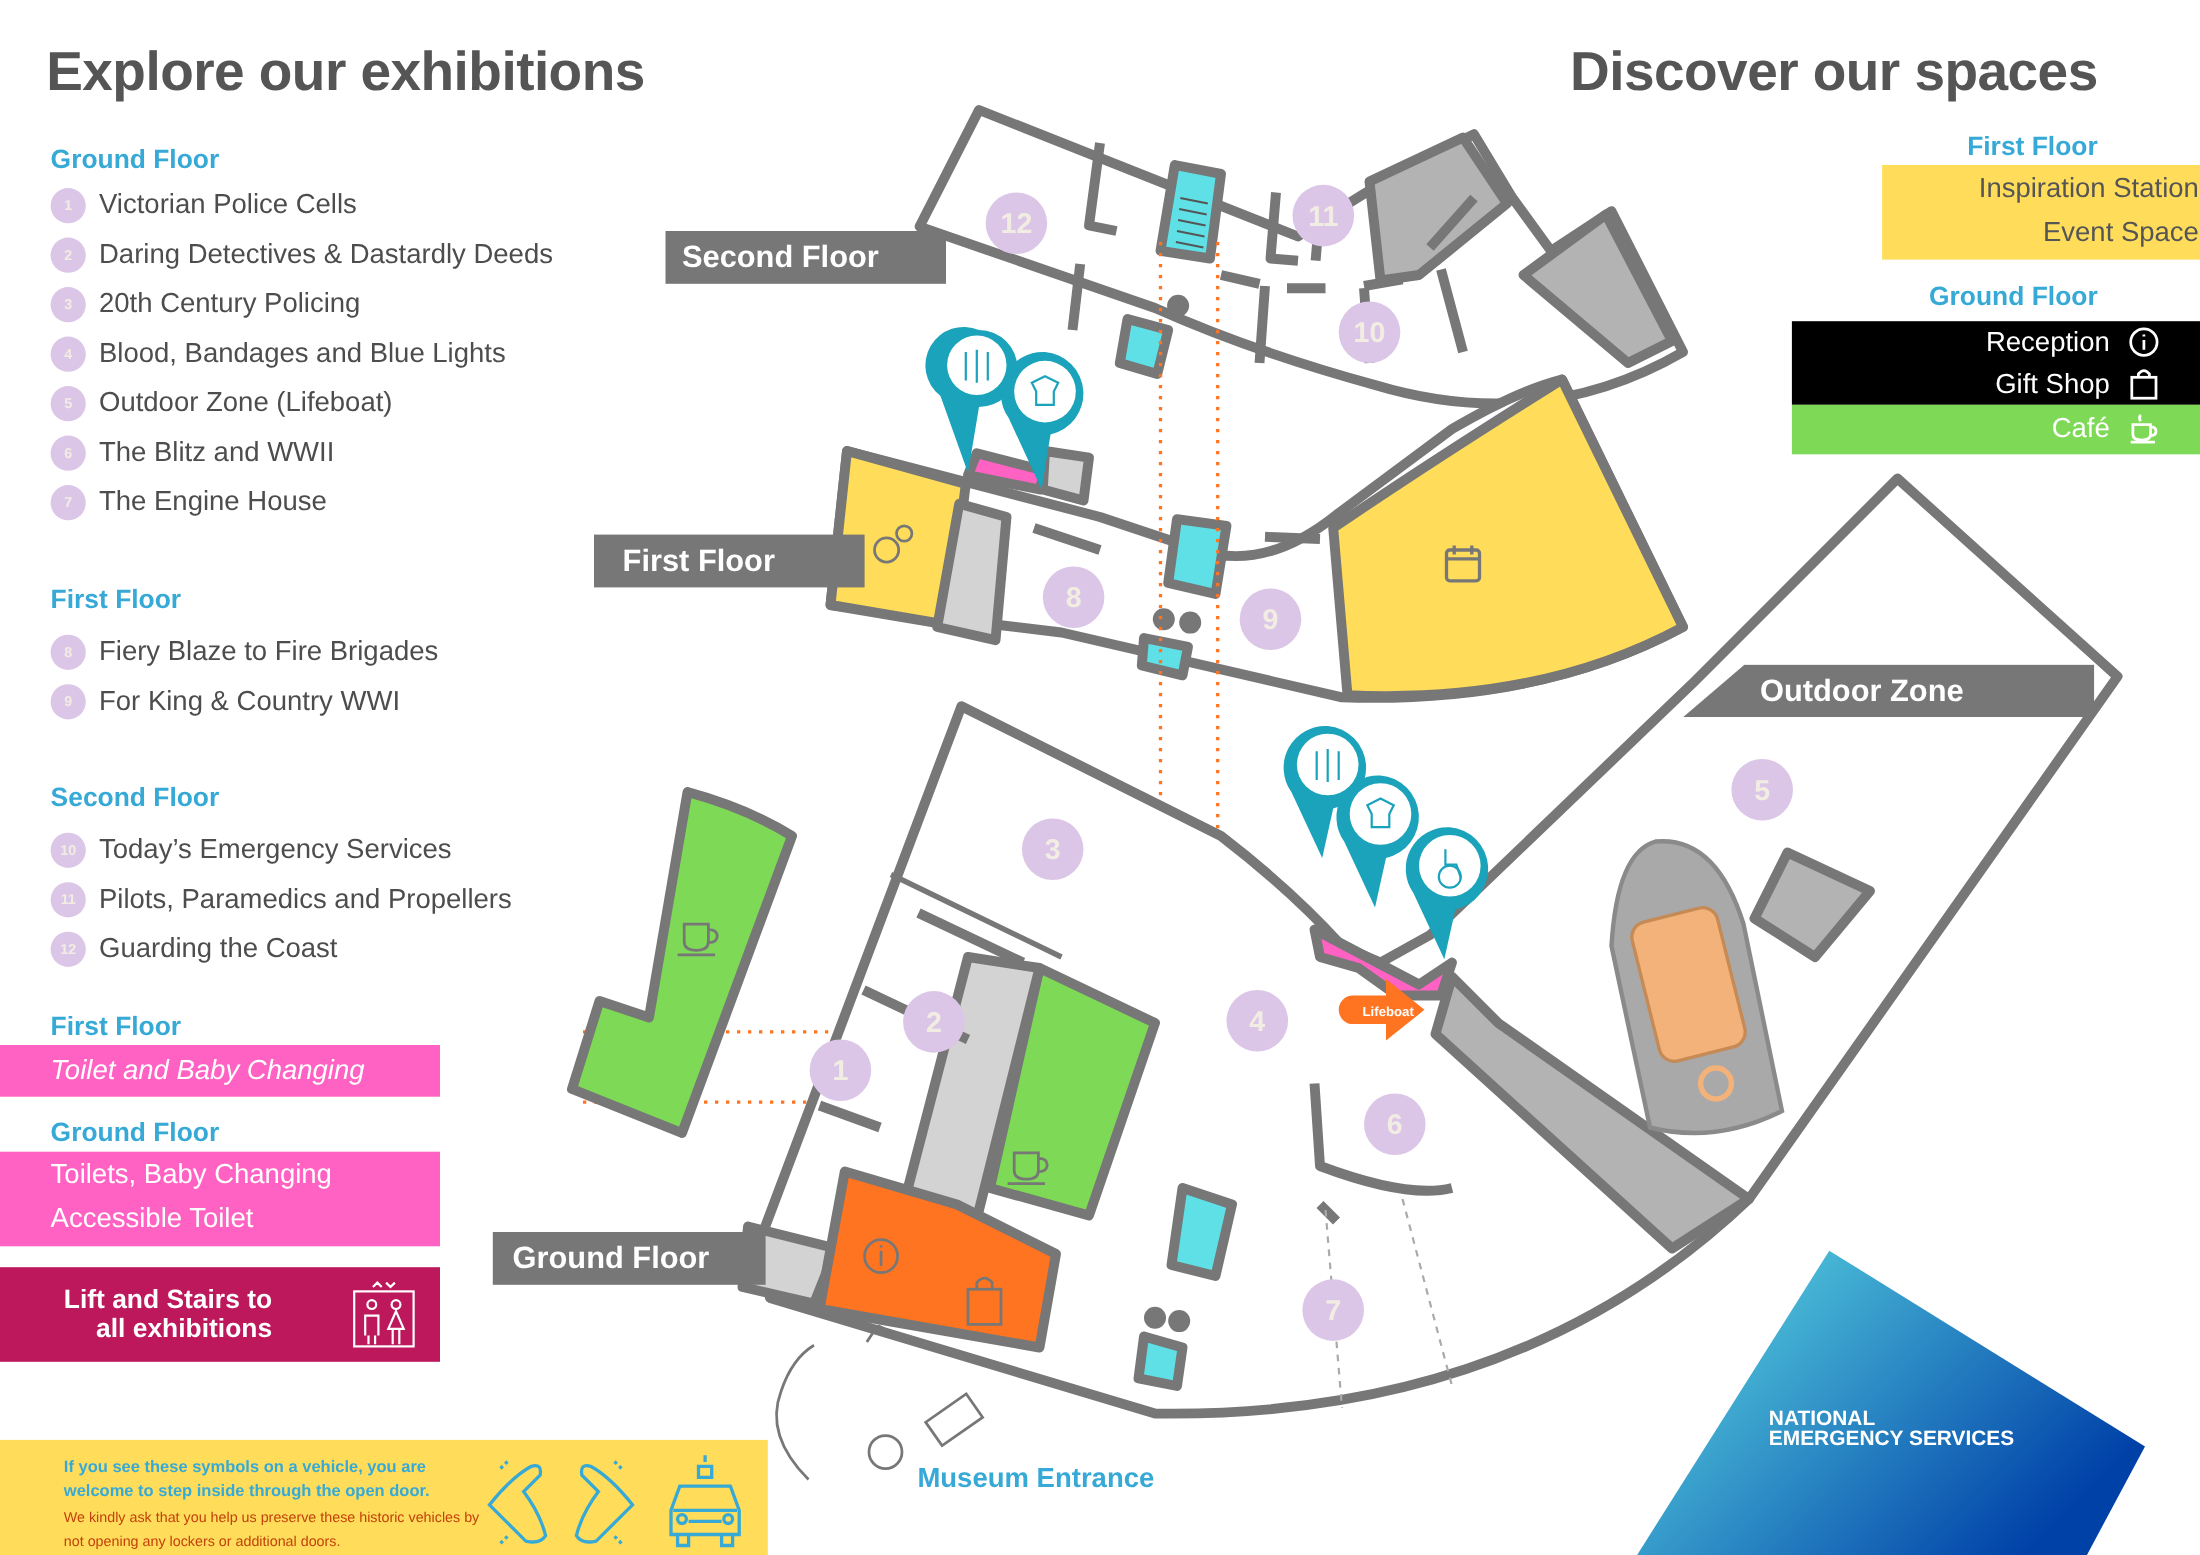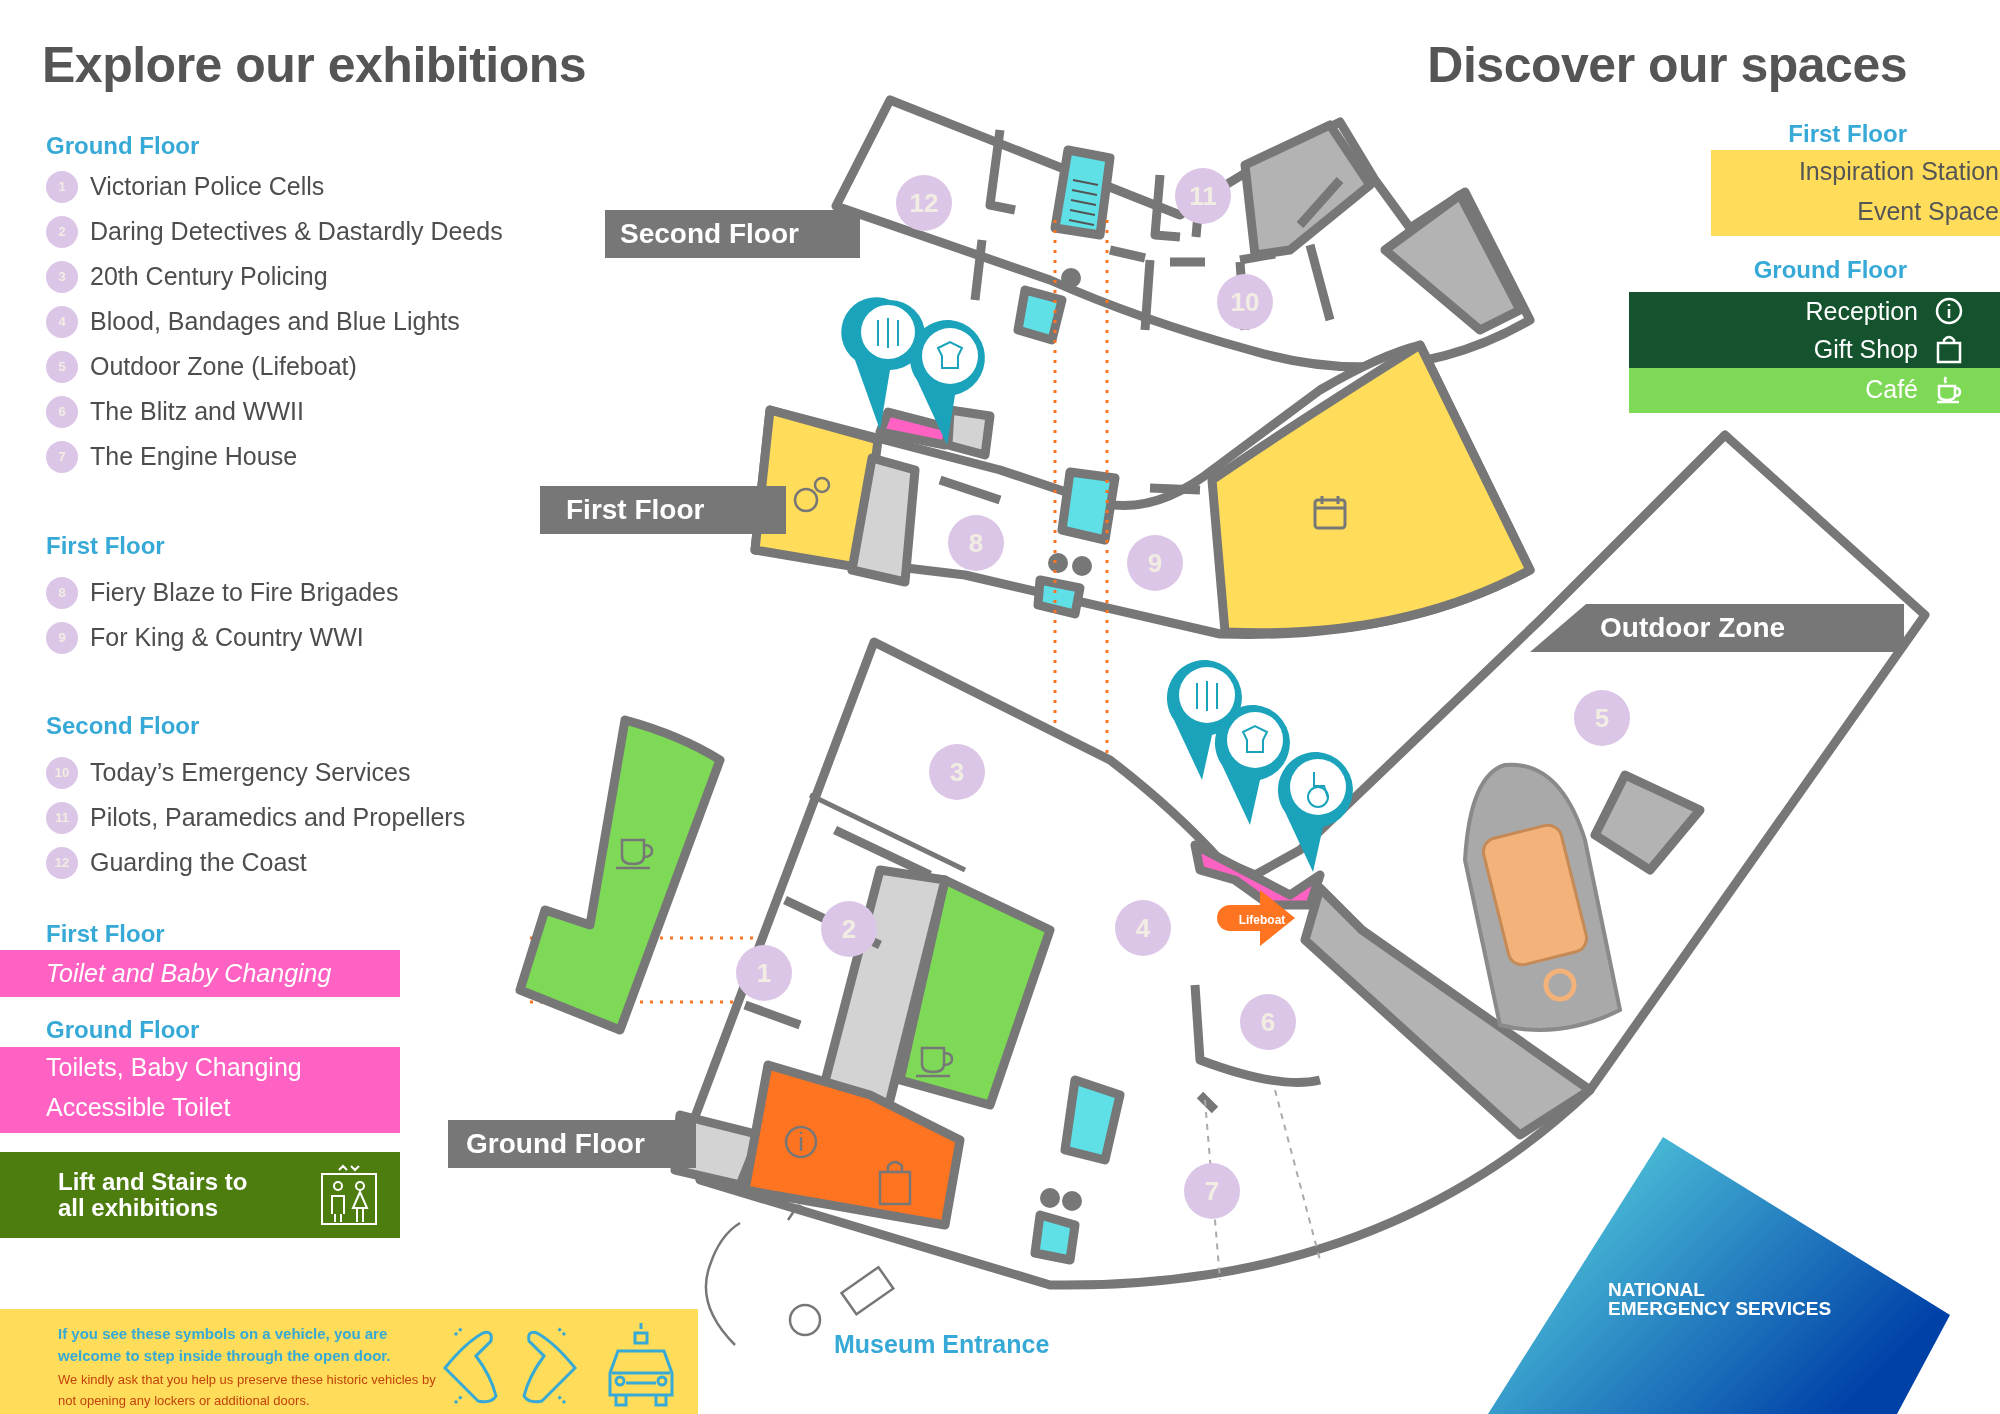--- a/index.html
+++ b/index.html
@@ -5,23 +5,23 @@
   html,body{margin:0;padding:0;background:#fff;}
   body{width:2000px;height:1414px;position:relative;overflow:hidden;font-family:"Liberation Sans",sans-serif;color:#555;}
   .abs{position:absolute;}
   .h1{font-weight:700;font-size:50px;color:#555;letter-spacing:-0.5px;white-space:nowrap;}
   .sec{font-weight:700;font-size:24px;color:#36a9d6;white-space:nowrap;}
   .ex-list{list-style:none;margin:0;padding:0;}
   .ex-item{display:flex;align-items:center;height:45px;font-size:25px;color:#4d4d4d;white-space:nowrap;}
   .num{width:32px;height:32px;border-radius:50%;background:#dcc6e8;color:#f2ede2;font-weight:700;font-size:13px;display:flex;align-items:center;justify-content:center;margin-right:12px;flex:0 0 32px;}
   .bar{position:absolute;color:#fff;font-size:25px;white-space:nowrap;}
   .pink{background:#ff62c3;}
-  .cyan{background:#4d7c0f;}
+  .cyan{background:#be185d;text-align:right;}
   .yellow{background:#ffdd5a;}
-  .orange{background:#14532d;}
+  .orange{background:#000000;}
   .green{background:#7ed957;}
   .space-row{position:absolute;right:36px;display:flex;align-items:center;gap:16px;font-size:25px;white-space:nowrap;}
   .space-row .ico{width:30px;height:30px;display:inline-block;}
   .floor-tag{position:absolute;background:#777;color:#fff;font-weight:700;font-size:28px;display:flex;align-items:center;white-space:nowrap;}
   .note{position:absolute;left:0;top:1265px;width:698px;height:114px;background:#ffdd5a;margin-top:44px;}
   .note .t1{position:absolute;left:58px;top:14px;font-weight:700;font-size:15px;color:#36a9d6;line-height:22px;width:380px;}
   .note .t2{position:absolute;left:58px;top:60px;font-size:13px;color:#c2410c;line-height:21px;width:380px;}
   svg text{font-family:"Liberation Sans",sans-serif;}
 </style>
 </head>

